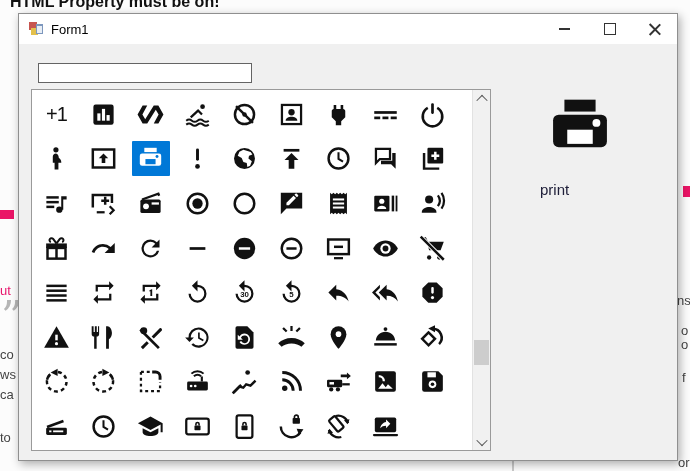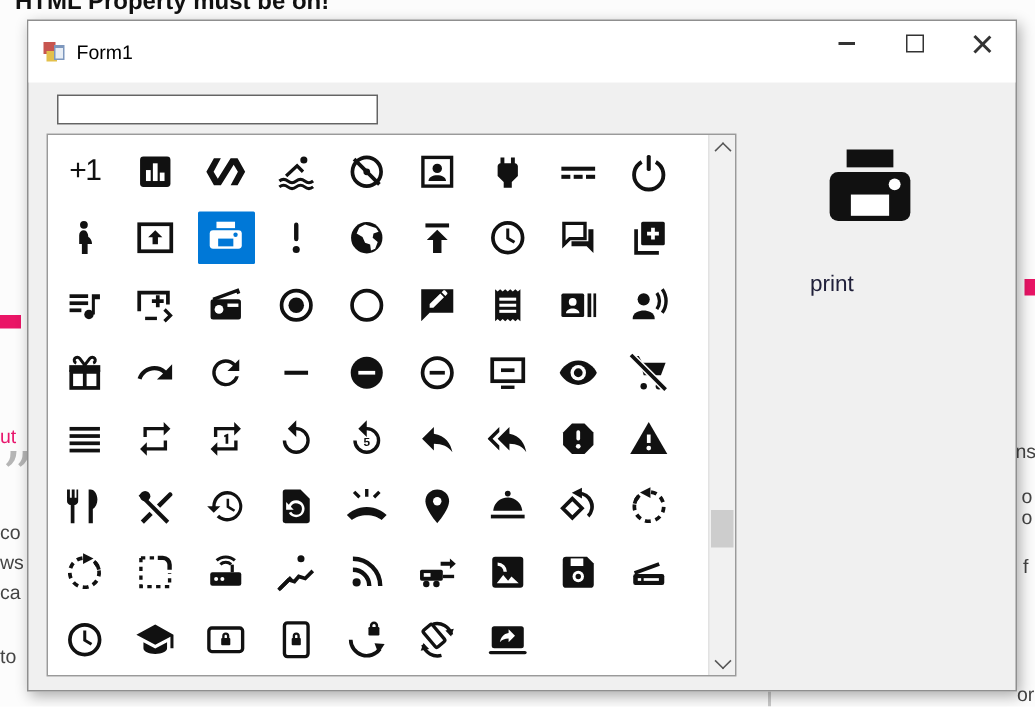--- a/index.html
+++ b/index.html
@@ -11,21 +11,21 @@
   .frag-pink{color:#e8176d;}
   .bg-band{position:absolute;background:#ea1566;}
   .band-left{left:0;top:210px;width:14px;height:9px;}
   .band-right{left:683px;top:186px;width:7px;height:11px;}
   .quote-mark{position:absolute;left:1px;top:296px;font-family:"DejaVu Serif",serif;
               font-size:42px;color:#b5b5b5;line-height:1;}
   .bottom-vline{position:absolute;left:512px;top:460px;width:2px;height:11px;background:#c9c9c9;}
   
   .window{position:absolute;left:18px;top:13px;width:658px;height:446px;background:#f0f0f0;
           border:1px solid #8f8f8f;box-shadow:2px 3px 9px rgba(0,0,0,.32);}
-  .titlebar{position:absolute;left:0;top:0;right:0;height:41px;background:#fff;display:flex;align-items:center;text-align:right;}
+  .titlebar{position:absolute;left:0;top:0;right:0;height:30px;background:#fff;display:flex;align-items:center;text-align:right;}
   .titlebar .appicon{margin-left:9px;width:16px;height:16px;flex:0 0 auto;}
   .titlebar .title{margin-left:7px;font-size:13px;color:#000;}
   .controls{position:absolute;right:0;top:0;height:30px;display:flex;}
   .ctrl{width:45px;height:30px;display:flex;align-items:center;justify-content:center;}
   .min-glyph{width:11px;height:2px;background:#333;}
   .max-glyph{width:10px;height:10px;border:1.3px solid #333;}
   .x-glyph{position:relative;width:14px;height:14px;}
   .x-glyph::before,.x-glyph::after{content:"";position:absolute;left:6px;top:0;width:1.5px;height:15px;background:#333;}
   .x-glyph::before{transform:rotate(45deg);} .x-glyph::after{transform:rotate(-45deg);}
   
@@ -444,20 +444,28 @@
           <div class="box">
             <svg viewBox="0 0 24 24" width="27" height="27" fill="#111">
               <path d="M12 5V1L7 6l5 5V7a6 6 0 1 1-6 6H4a8 8 0 1 0 8-8z"></path>
             </svg>
           </div>
         </div>
         <div class="cell">
           <div class="box">
             <svg viewBox="0 0 24 24" width="27" height="27" fill="#111">
               <path d="M12 5V1L7 6l5 5V7a6 6 0 1 1-6 6H4a8 8 0 1 0 8-8z"></path>
+              <text x="12" y="16.2" text-anchor="middle" font-size="7" font-weight="bold" font-family="Liberation Sans,sans-serif">30</text>
+            </svg>
+          </div>
+        </div>
+        <div class="cell">
+          <div class="box">
+            <svg viewBox="0 0 24 24" width="27" height="27" fill="#111">
+              <path d="M12 5V1L7 6l5 5V7a6 6 0 1 1-6 6H4a8 8 0 1 0 8-8z"></path>
               <text x="12" y="16.2" text-anchor="middle" font-size="7" font-weight="bold" font-family="Liberation Sans,sans-serif">5</text>
             </svg>
           </div>
         </div>
         <div class="cell">
           <div class="box">
             <svg viewBox="0 0 24 24" width="27" height="27" fill="#111">
               <path d="M10 9V5l-7 7 7 7v-4.1c5 0 8.5 1.6 11 5.1-1-5-4-10-11-11z"></path>
             </svg>
           </div>

